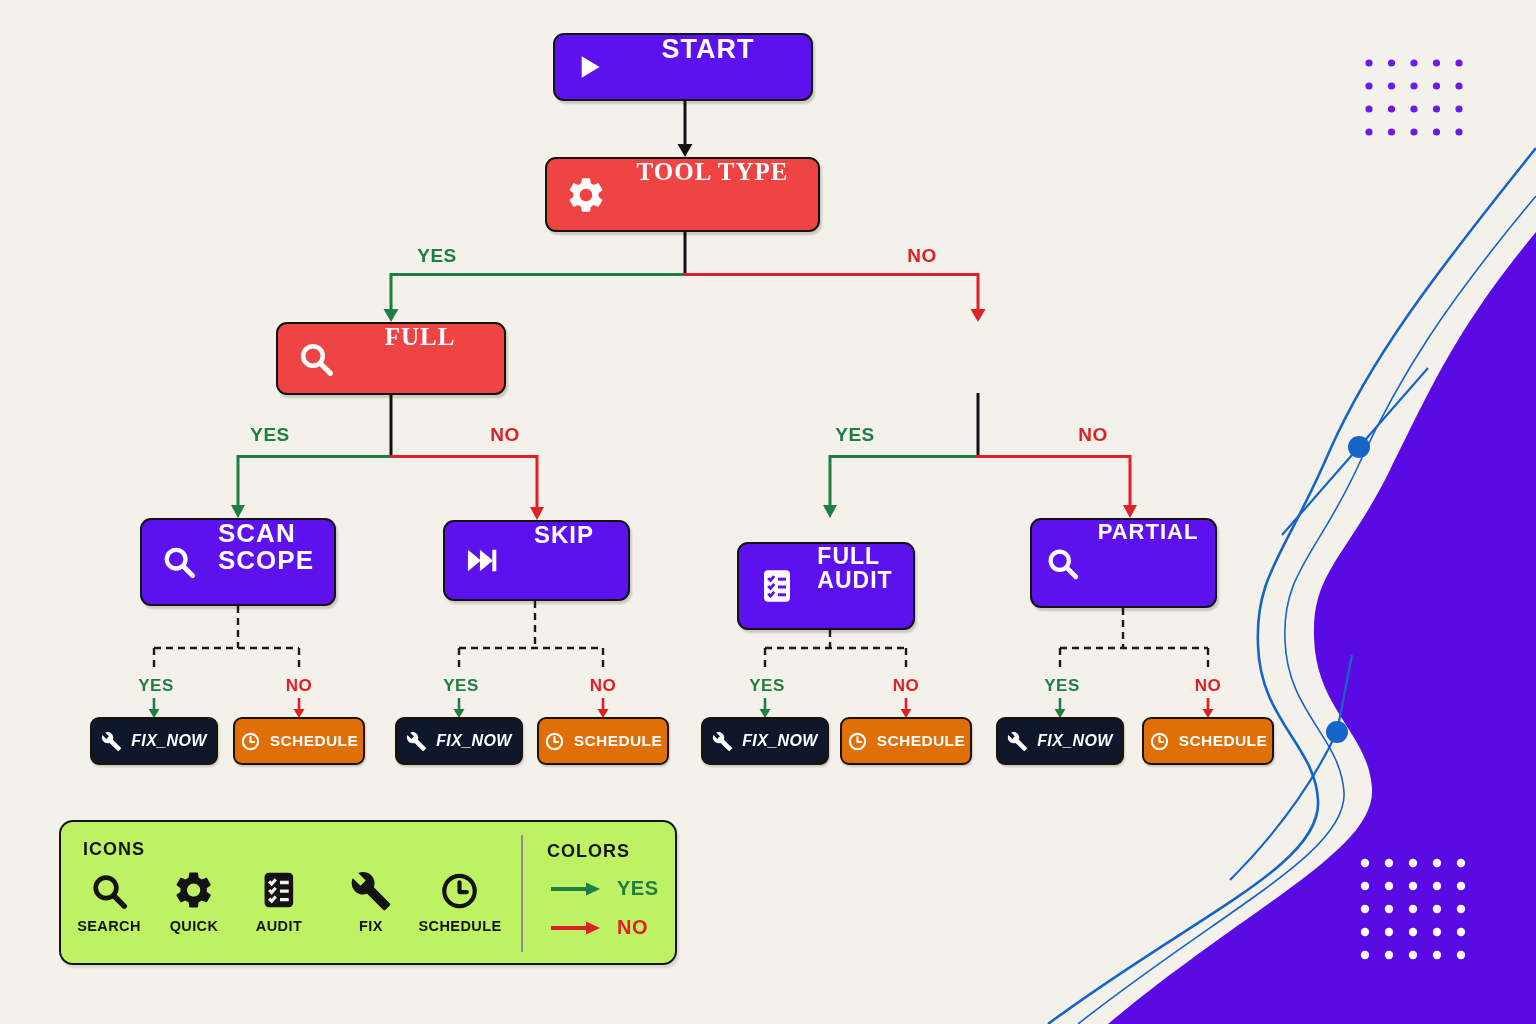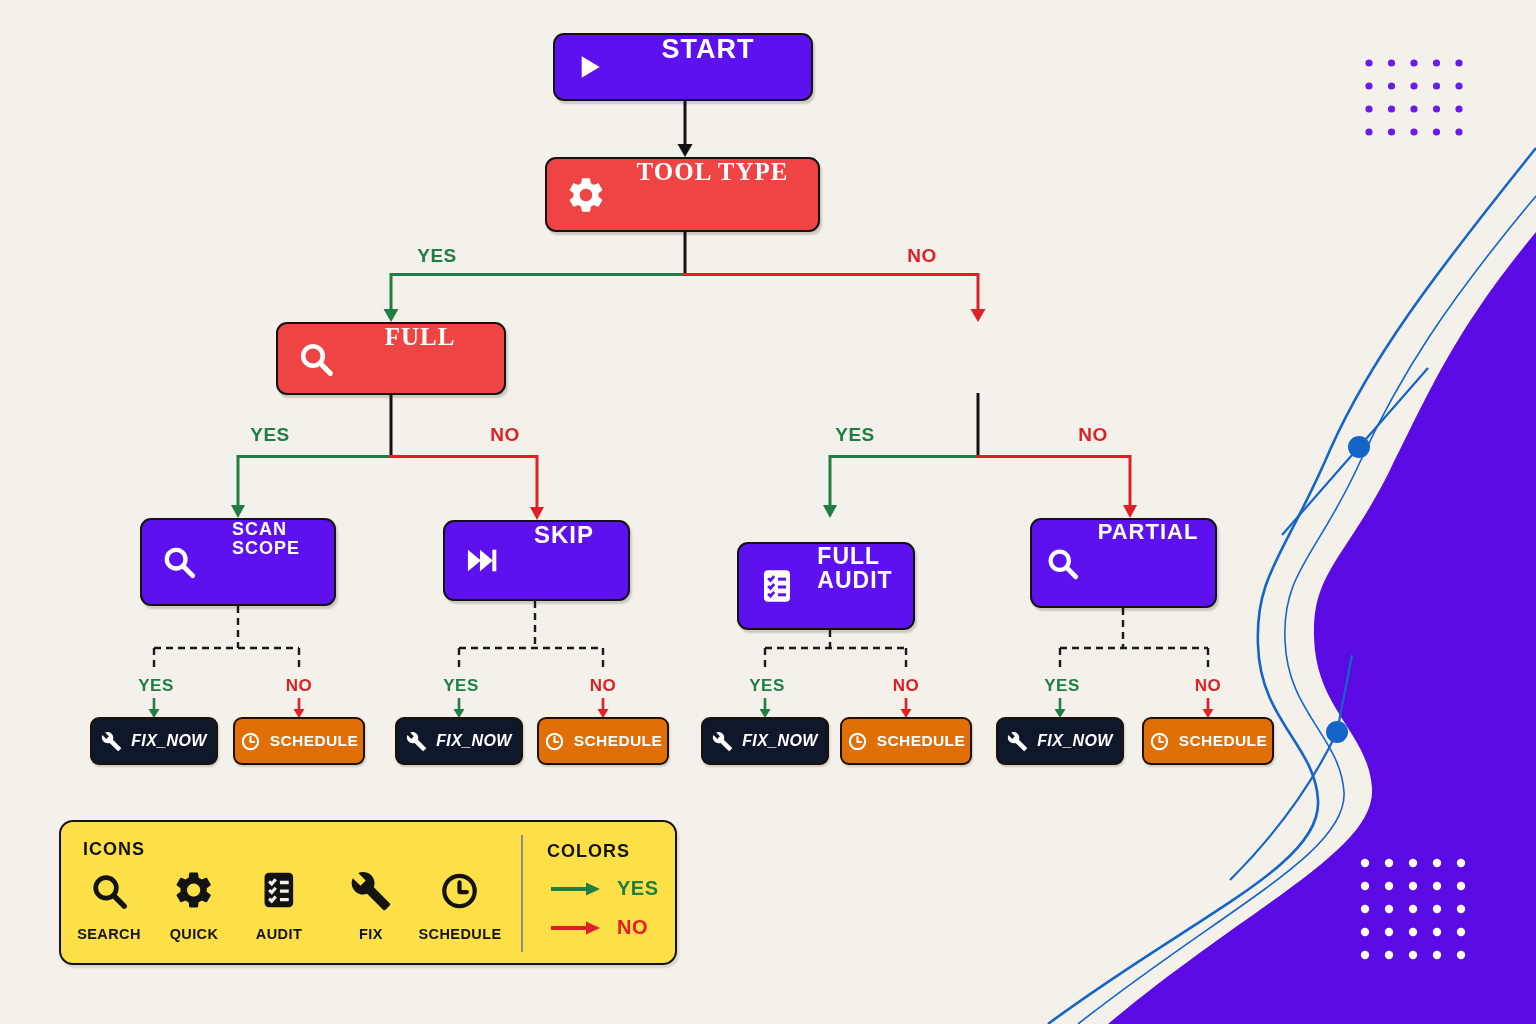--- a/index.html
+++ b/index.html
@@ -43,27 +43,27 @@
     position:absolute; transform:translateX(-50%);
     font-size:19px; letter-spacing:.5px; z-index:2; white-space:nowrap;
   }
   .edge-label.small{font-size:17px;}
   .edge-label.yes{color:#1E7E43;}
   .edge-label.no{color:#DE2027;}
 
   
   .legend{
     position:absolute; left:59px; top:820px; width:618px; height:145px;
-    box-sizing:border-box; background:#fde047; border:2.4px solid #141414; border-radius:14px;
+    box-sizing:border-box; background:#bef264; border:2.4px solid #141414; border-radius:14px;
     z-index:3; box-shadow:2px 3px 2px rgba(30,20,10,.12);
   }
   .legend-title{position:absolute; font-size:18px; letter-spacing:1px; color:#131313;}
   .leg-col{position:absolute; top:44px; transform:translateX(-50%); text-align:center; color:#131313;}
   .leg-col .leg-ic{height:46px; display:flex; align-items:flex-end; justify-content:center;}
-  .leg-col .leg-label{margin-top:14px; font-size:14.5px; letter-spacing:.4px; white-space:nowrap;}
+  .leg-col .leg-label{margin-top:6px; font-size:14.5px; letter-spacing:.4px; white-space:nowrap;}
   .leg-divider{position:absolute; left:460px; top:13px; width:2px; height:117px; background:#8d8d8d;}
   .leg-color-row{position:absolute; display:flex; align-items:center; gap:15px;}
   .leg-color-row .cl{font-size:20px; letter-spacing:.5px;}
   .leg-color-row .cl.yes{color:#1E7E43;}
   .leg-color-row .cl.no{color:#DE2027;}
 </style>
 </head>
 <body>
 
 <svg class="hidden-defs" aria-hidden="true">
@@ -256,21 +256,21 @@
     <span class="nlabel" style="font-size:25px">FULL</span>
   </div>
 
 
   <div class="node purple twoline" style="left:140px;top:518px;width:196px;height:88px">
     <span class="nicon">
         <svg width="38" height="38">
           <use href="#i-search"></use>
         </svg>
       </span>
-    <span class="nlabel" style="font-size:18px">SCAN SCOPE</span>
+    <span class="nlabel" style="font-size:26px">SCAN SCOPE</span>
   </div>
 
   <div class="node purple" style="left:443px;top:520px;width:187px;height:81px">
     <span class="nicon">
         <svg width="37" height="37">
           <use href="#i-skip"></use>
         </svg>
       </span>
     <span class="nlabel" style="font-size:24px">SKIP</span>
   </div>

